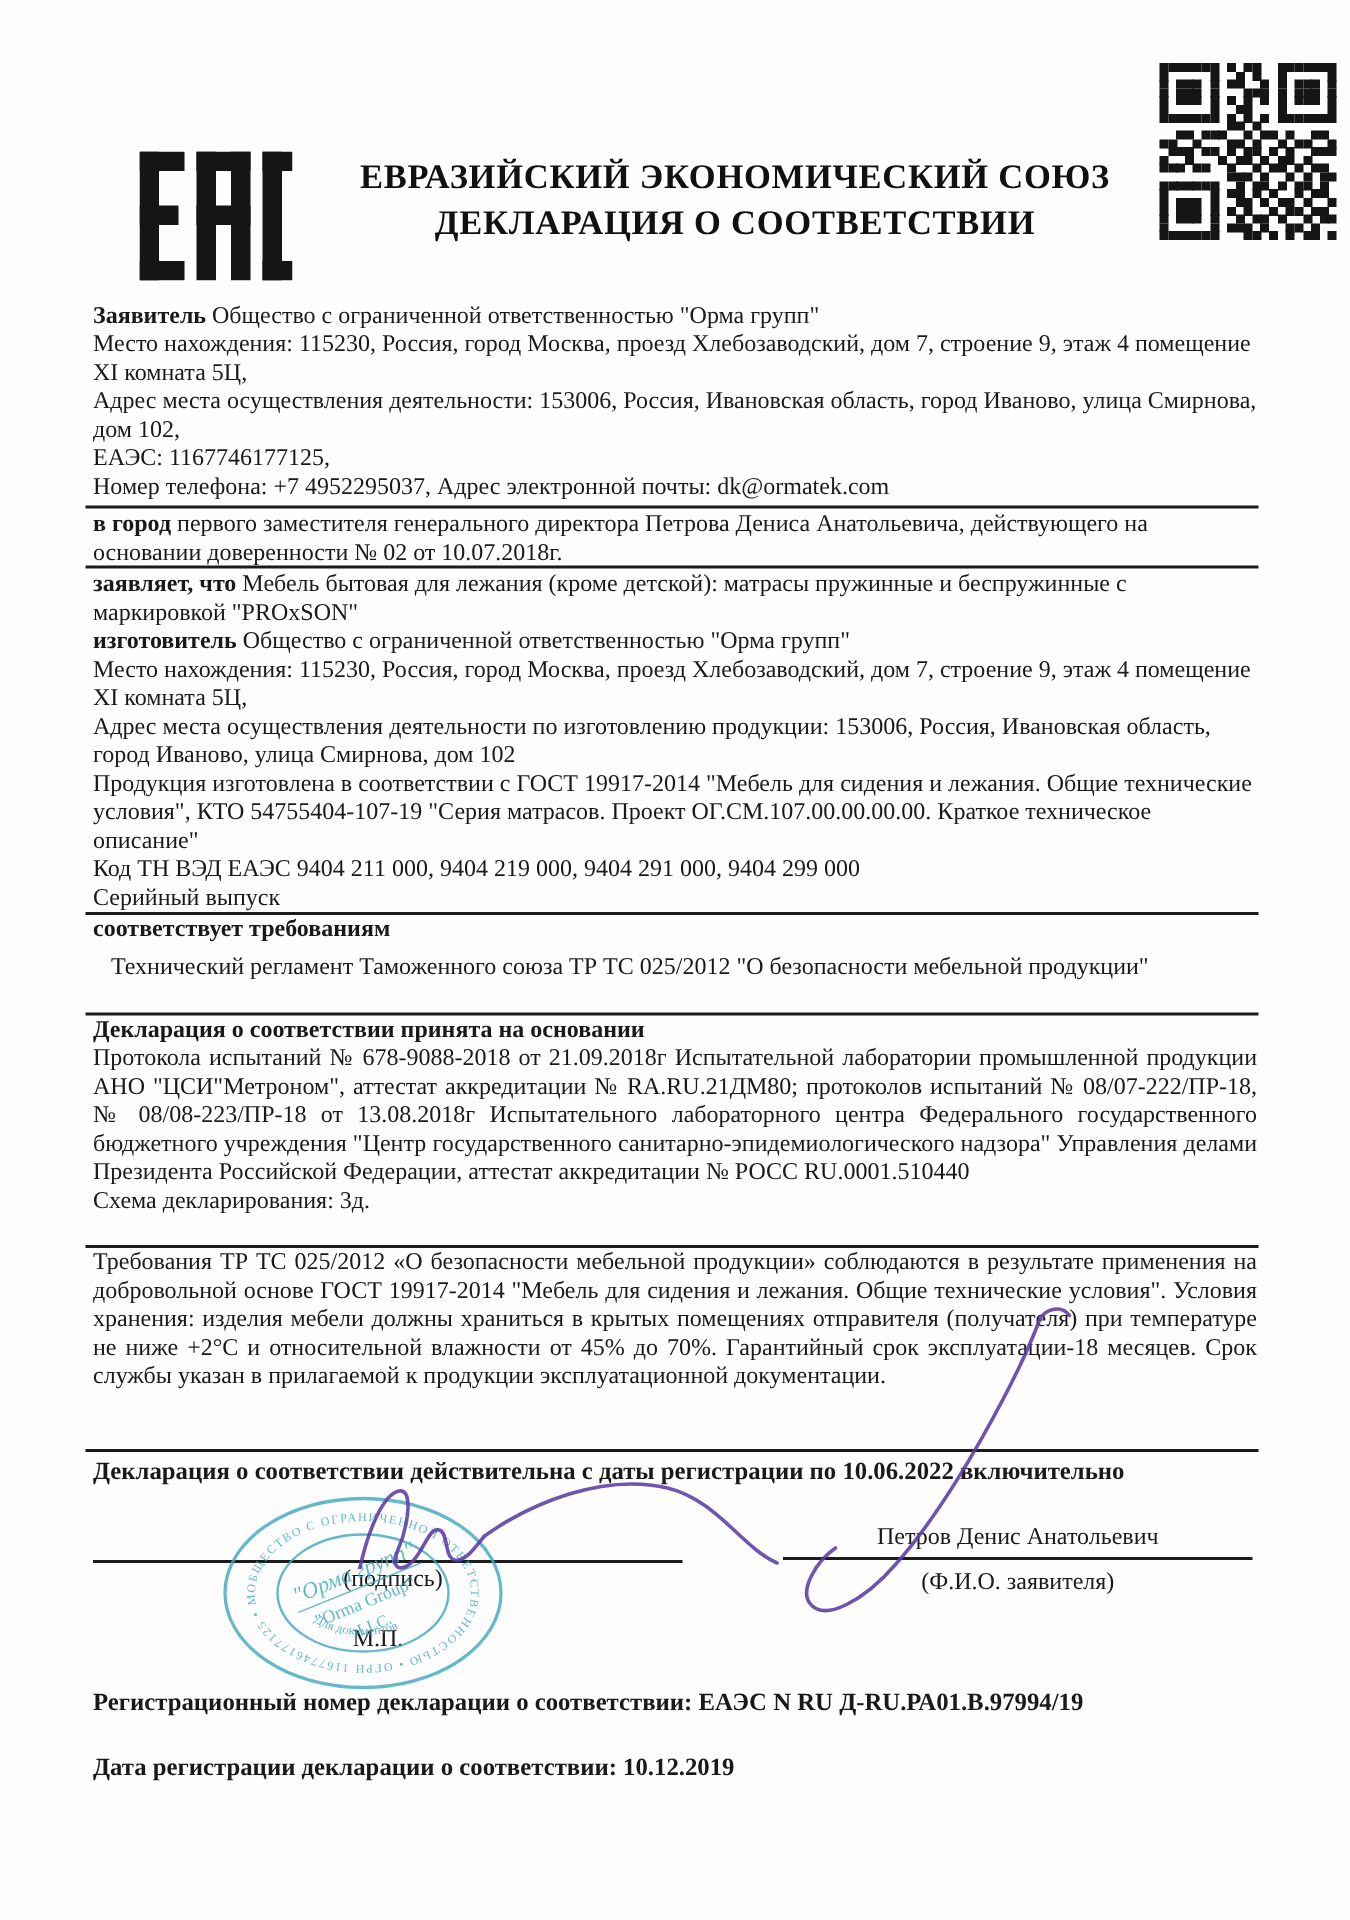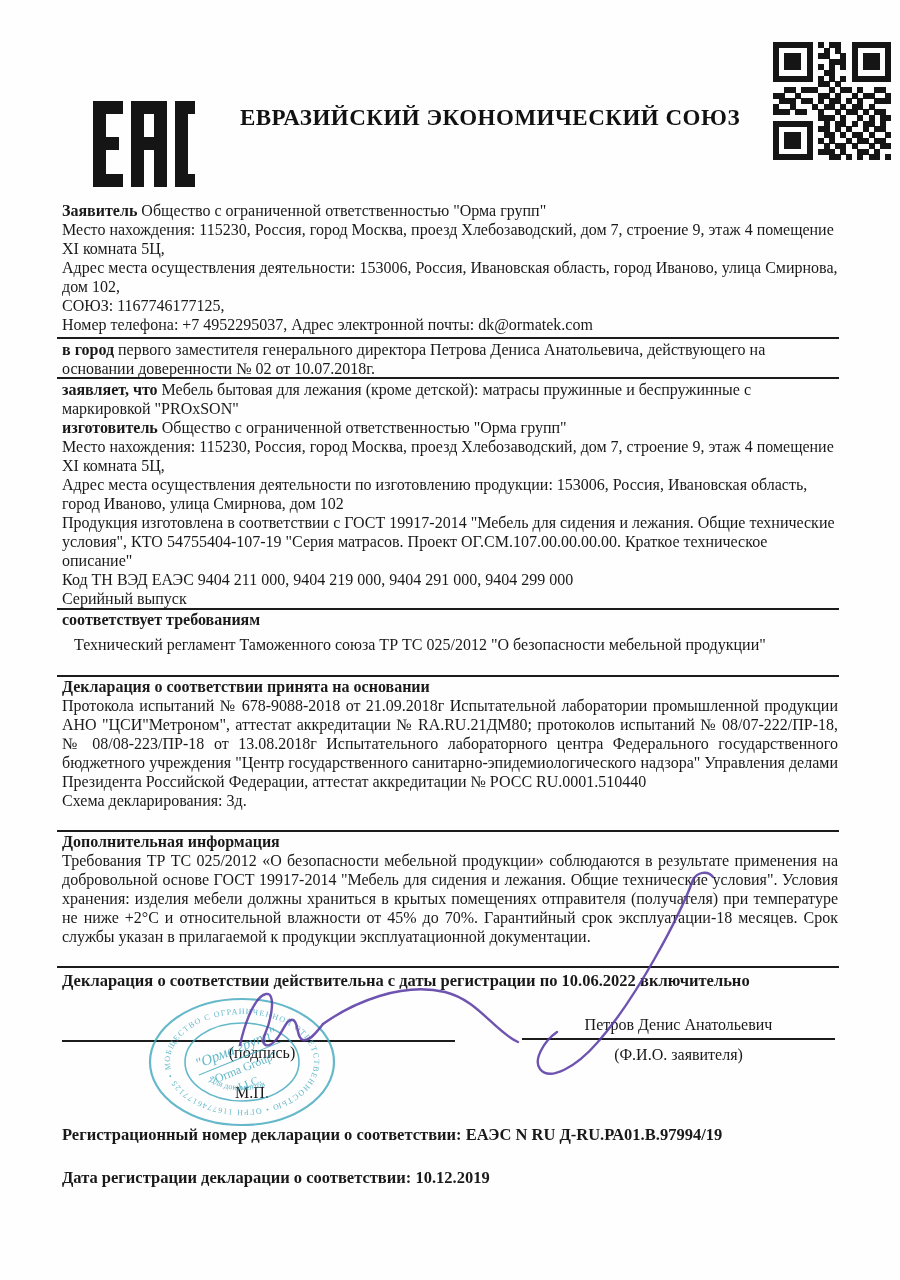--- a/index.html
+++ b/index.html
@@ -51,20 +51,21 @@
       <rect x="38" y="36" width="36" height="13"></rect>
 
       <rect x="82" y="0" width="13" height="86"></rect>
       <rect x="82" y="0" width="20" height="13"></rect>
       <rect x="82" y="73" width="20" height="13"></rect>
     </svg>
   </div>
 
   <div class="doc-title">
     <div>ЕВРАЗИЙСКИЙ ЭКОНОМИЧЕСКИЙ СОЮЗ</div>
+    <div>ДЕКЛАРАЦИЯ О СООТВЕТСТВИИ</div>
   </div>
 
   <div class="qr" style="position: absolute;">
       <div style="position:absolute;left:0px;top:0px;width:6.019047619047619px;height:6.019047619047619px;background:#151515"></div>
       <div style="position:absolute;left:5.619047619047619px;top:0px;width:6.019047619047619px;height:6.019047619047619px;background:#151515"></div>
       <div style="position:absolute;left:11.238095238095237px;top:0px;width:6.019047619047619px;height:6.019047619047619px;background:#151515"></div>
       <div style="position:absolute;left:16.857142857142854px;top:0px;width:6.019047619047619px;height:6.019047619047619px;background:#151515"></div>
       <div style="position:absolute;left:22.476190476190474px;top:0px;width:6.019047619047619px;height:6.019047619047619px;background:#151515"></div>
       <div style="position:absolute;left:28.095238095238095px;top:0px;width:6.019047619047619px;height:6.019047619047619px;background:#151515"></div>
       <div style="position:absolute;left:33.71428571428571px;top:0px;width:6.019047619047619px;height:6.019047619047619px;background:#151515"></div>
@@ -301,21 +302,21 @@
   <div class="rule" style="top:608px"></div>
   <div class="rule" style="top:675px"></div>
   <div class="rule" style="top:830px"></div>
   <div class="rule" style="top:966px"></div>
 
   <div class="sec" style="top:201px">
     <span class="hdr">Заявитель</span>
     <span>Общество с ограниченной ответственностью "Орма групп"</span>
     <div>Место нахождения: 115230, Россия, город Москва, проезд Хлебозаводский, дом 7, строение 9, этаж 4 помещение XI комната 5Ц,</div>
     <div>Адрес места осуществления деятельности: 153006, Россия, Ивановская область, город Иваново, улица Смирнова, дом 102,</div>
-    <div>СОЮЗ: 1167746177125,</div>
+    <div>ЕАЭС: 1167746177125,</div>
     <div>Номер телефона: +7 4952295037, Адрес электронной почты: dk@ormatek.com</div>
   </div>
 
   <div class="sec" style="top:340px">
     <span class="hdr">в город</span>
     <span>первого заместителя генерального директора Петрова Дениса Анатольевича, действующего на основании доверенности № 02 от 10.07.2018г.</span>
   </div>
 
   <div class="sec" style="top:380px">
     <div>
@@ -338,21 +339,20 @@
     <div class="just ti" style="margin-top:6px">Технический регламент Таможенного союза ТР ТС 025/2012 "О безопасности мебельной продукции"</div>
   </div>
 
   <div class="sec" style="top:677px">
     <div class="hdr">Декларация о соответствии принята на основании</div>
     <div class="just">Протокола испытаний № 678-9088-2018 от 21.09.2018г Испытательной лаборатории промышленной продукции АНО "ЦСИ"Метроном", аттестат аккредитации № RA.RU.21ДМ80; протоколов испытаний № 08/07-222/ПР-18, № 08/08-223/ПР-18 от 13.08.2018г Испытательного лабораторного центра Федерального государственного бюджетного учреждения "Центр государственного санитарно-эпидемиологического надзора" Управления делами Президента Российской Федерации, аттестат аккредитации № РОСС RU.0001.510440</div>
     <div>Схема декларирования: 3д.</div>
   </div>
 
   <div class="sec" style="top:832px">
-    <div class="hdr">Дополнительная информация</div>
     <div class="just">Требования ТР ТС 025/2012 «О безопасности мебельной продукции» соблюдаются в результате применения на добровольной основе ГОСТ 19917-2014 "Мебель для сидения и лежания. Общие технические условия". Условия хранения: изделия мебели должны храниться в крытых помещениях отправителя (получателя) при температуре не ниже +2°С и относительной влажности от 45% до 70%. Гарантийный срок эксплуатации-18 месяцев. Срок службы указан в прилагаемой к продукции эксплуатационной документации.</div>
   </div>
 
   <div class="validity">Декларация о соответствии действительна с даты регистрации по 10.06.2022 включительно</div>
 
   <div class="sigline-left"></div>
   <div class="sig-caption">(подпись)</div>
   <div class="mp-caption">М.П.</div>
   <div class="fio">Петров Денис Анатольевич</div>
   <div class="fio-caption">(Ф.И.О. заявителя)</div>

